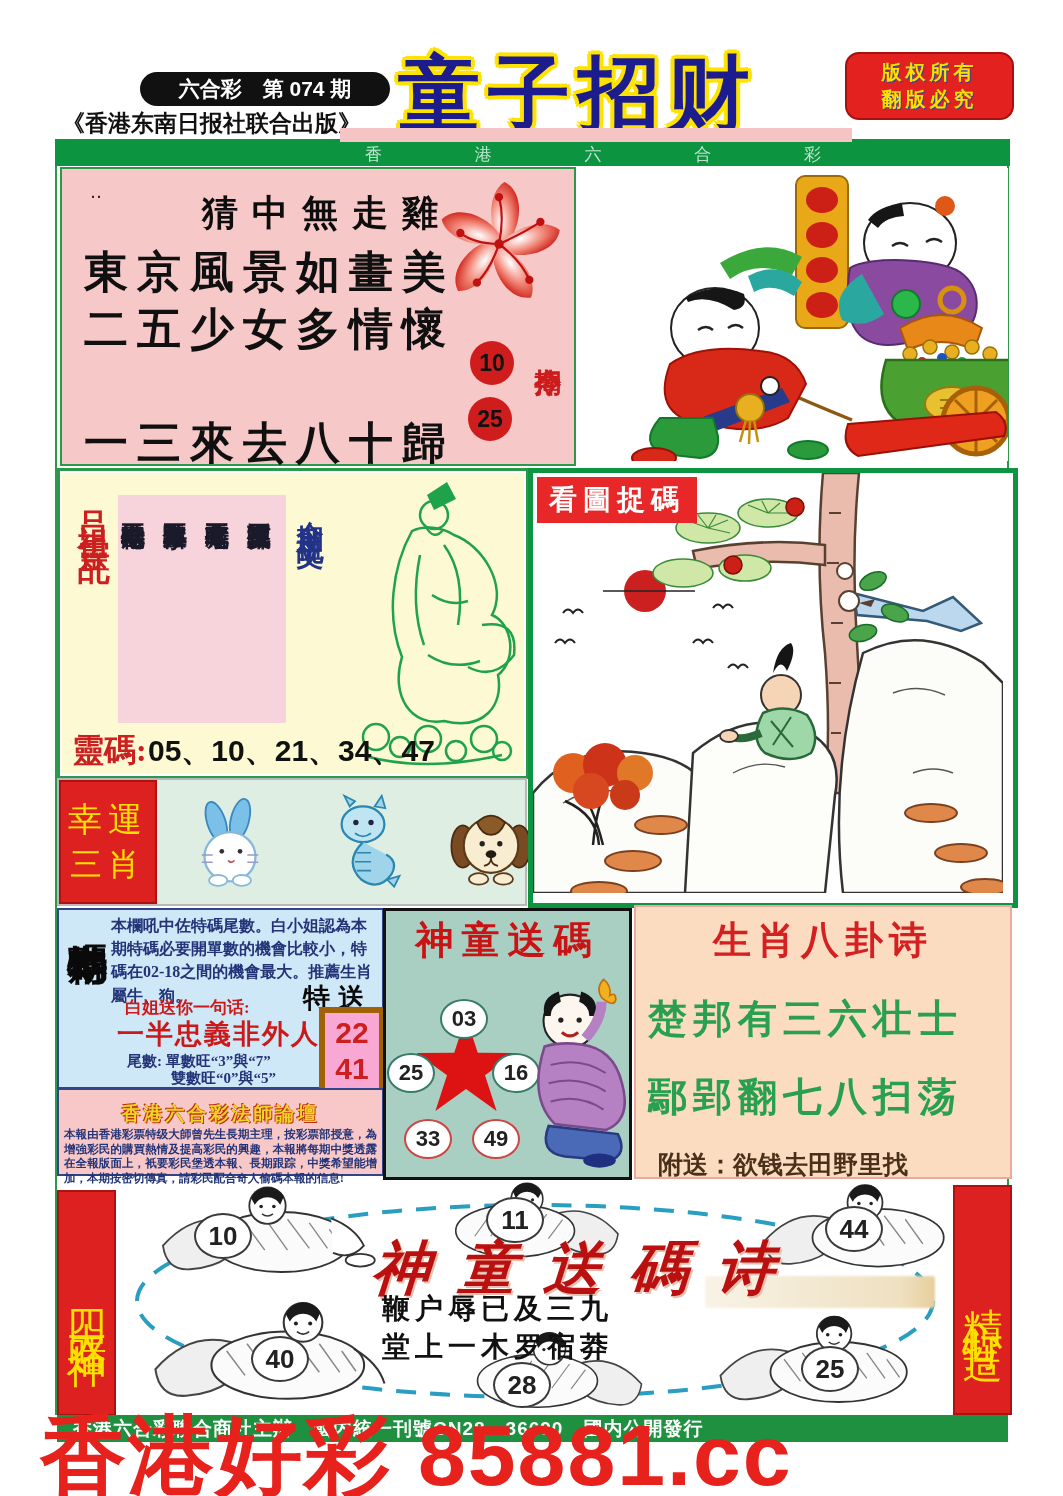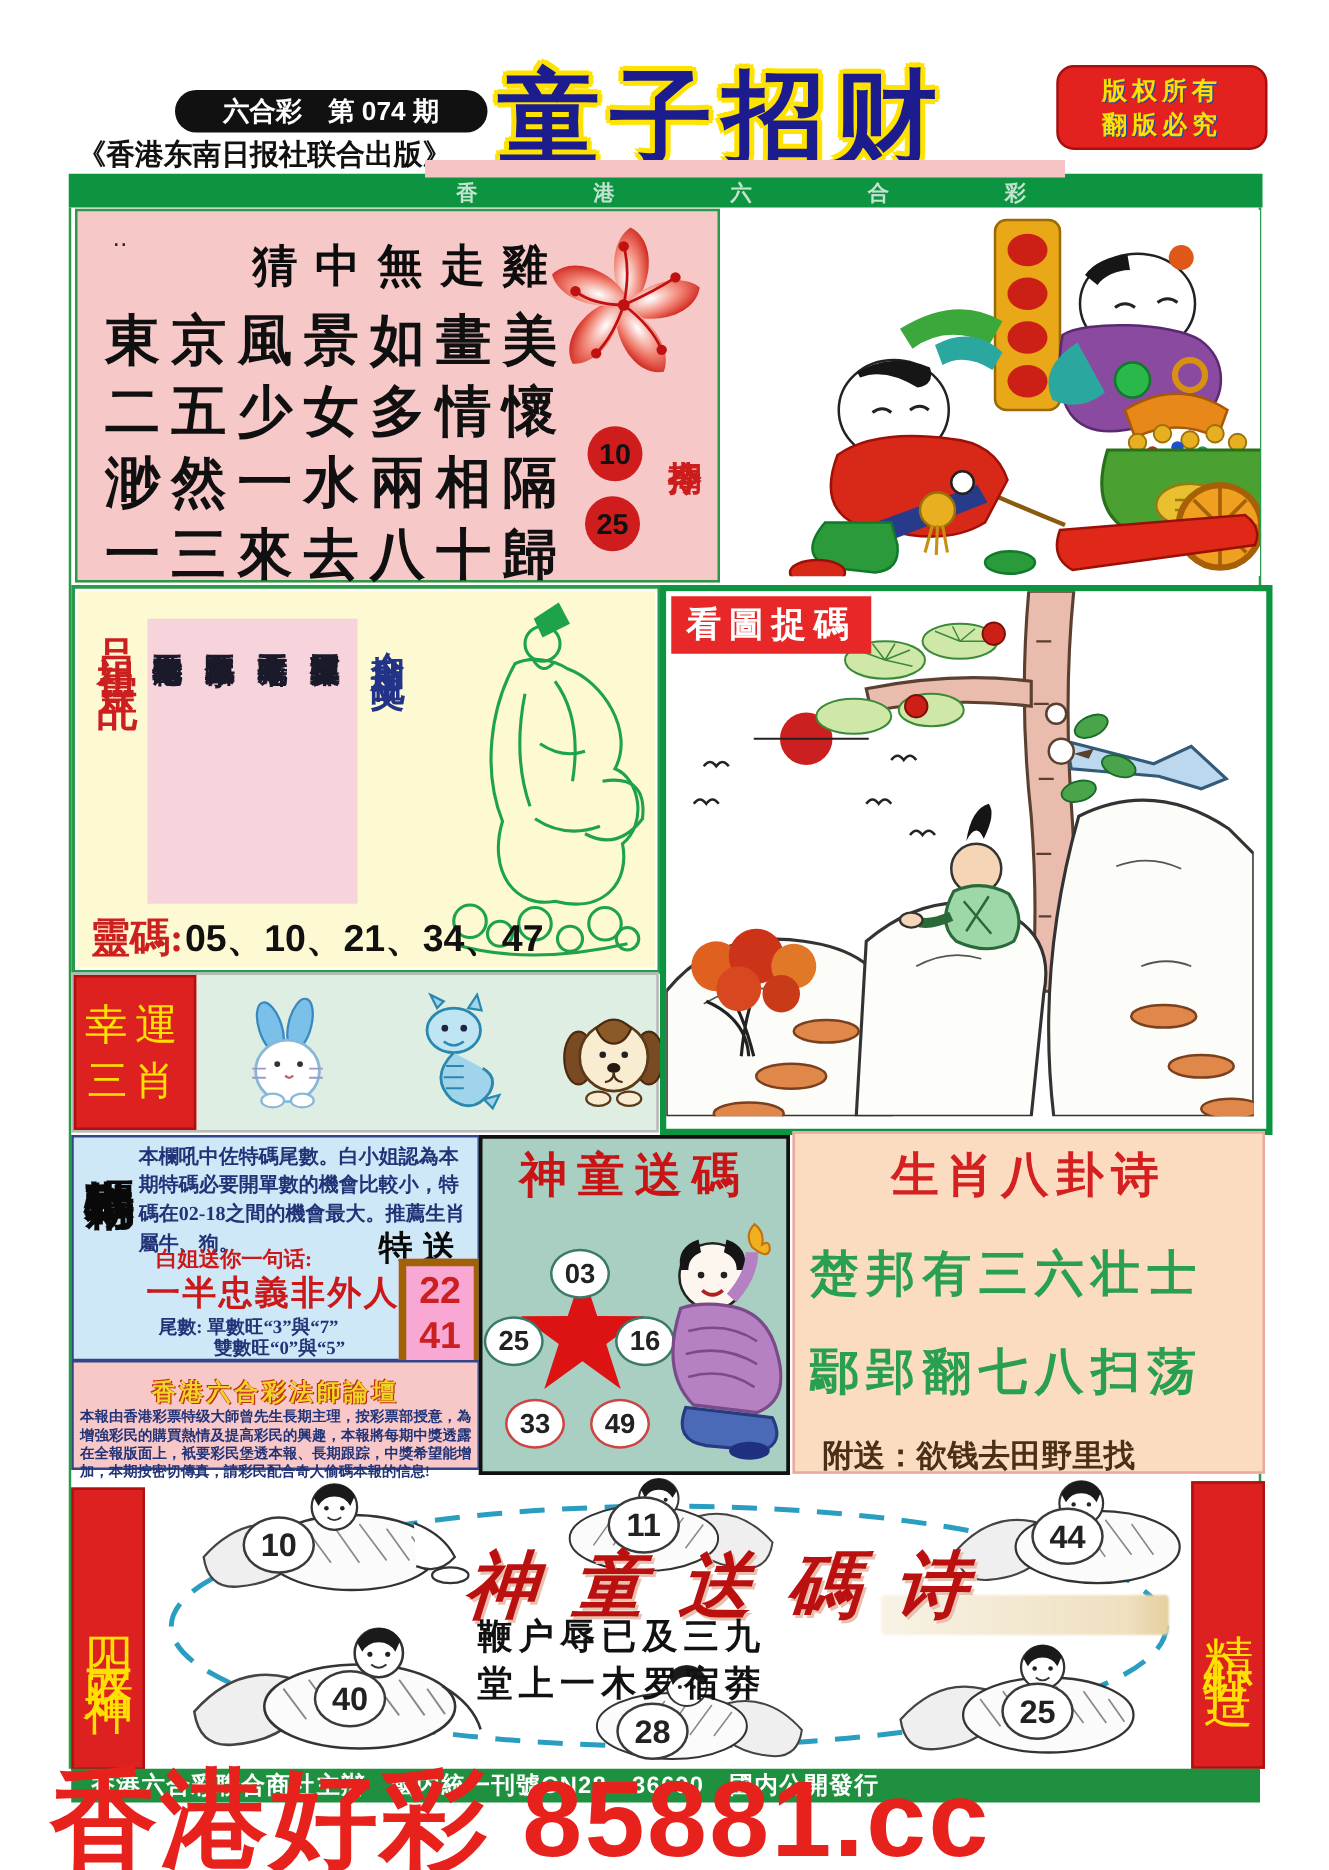--- a/index.html
+++ b/index.html
@@ -31,33 +31,32 @@
   <div class="abs outline-title serif" style="left:398px;top:40px;font-size:82px;letter-spacing:8px;">童子招财</div>
 
   <div class="abs" style="left:845px;top:52px;width:165px;height:64px;background:#e32220;border:2px solid #a80f0f;
               border-radius:14px;display:flex;flex-direction:column;align-items:center;justify-content:center;">
     <span style="color:#ffe000;font-weight:bold;font-size:20px;letter-spacing:4px;text-shadow:1px 1px 0 #2244aa;">版权所有</span>
     <span style="color:#ffe000;font-weight:bold;font-size:20px;letter-spacing:4px;text-shadow:1px 1px 0 #2244aa;">翻版必究</span>
   </div>
 
   <div class="abs" style="left:55px;top:139px;width:955px;height:27px;background:#0c9440;">
     <span style="position:absolute;left:310px;top:4px;color:rgba(255,255,255,0.75);
-                 font-size:17px;font-weight:bold;letter-spacing:44px;">香 港 六 合 彩</span>
+                 font-size:17px;font-weight:normal;letter-spacing:44px;">香 港 六 合 彩</span>
   </div>
   <div class="abs" style="left:340px;top:128px;width:512px;height:14px;background:#f6c4c4;"></div>
 
   <div class="abs" style="left:55px;top:166px;width:2px;height:1249px;background:#2a9a4a;"></div>
   <div class="abs" style="left:1007px;top:166px;width:2px;height:1249px;background:#2a9a4a;"></div>
 
   <div class="abs" style="left:60px;top:167px;width:512px;height:295px;background:#f6c8c8;border:2px solid #2a9a4a;">
     <span class="abs" style="left:28px;top:12px;font-size:18px;color:#222;">‥</span>
     <div class="abs serif" style="left:140px;top:20px;font-size:36px;font-weight:bold;letter-spacing:14px;color:#0d0d0d;">猜中無走雞</div>
     <div class="abs serif" style="left:22px;top:74px;font-size:44px;font-weight:bold;letter-spacing:9px;color:#101010;">東京風景如畫美</div>
     <div class="abs serif" style="left:22px;top:131px;font-size:44px;font-weight:bold;letter-spacing:9px;color:#101010;">二五少女多情懷</div>
-    <div class="abs serif" style="left:22px;top:188px;font-size:44px;font-weight:bold;letter-spacing:9px;color:#101010;">渺然一水兩相隔</div>
     <div class="abs serif" style="left:22px;top:245px;font-size:44px;font-weight:bold;letter-spacing:9px;color:#101010;">一三來去八十歸</div>
 
     <svg class="abs" style="left:368px;top:6px;" width="138" height="138" viewBox="0 0 100 100">
       <defs>
         <radialGradient id="pg" cx="35%" cy="65%" r="75%">
           <stop offset="0%" stop-color="#ffffff"></stop>
             <stop offset="55%" stop-color="#f08070"></stop>
           <stop offset="100%" stop-color="#cc1c14"></stop>
         </radialGradient>
       </defs>

